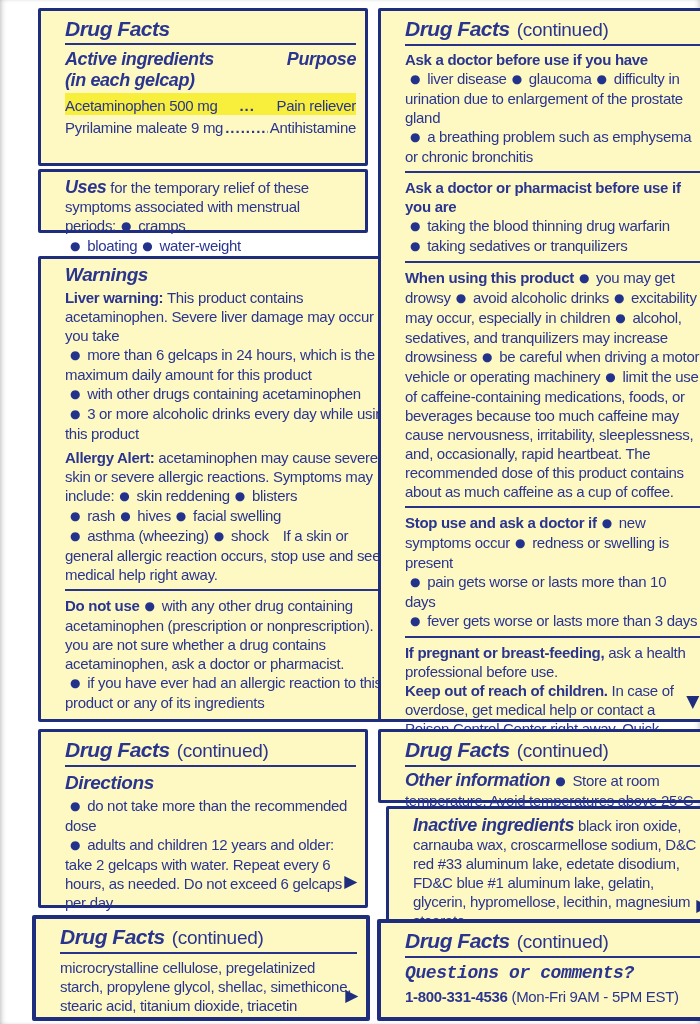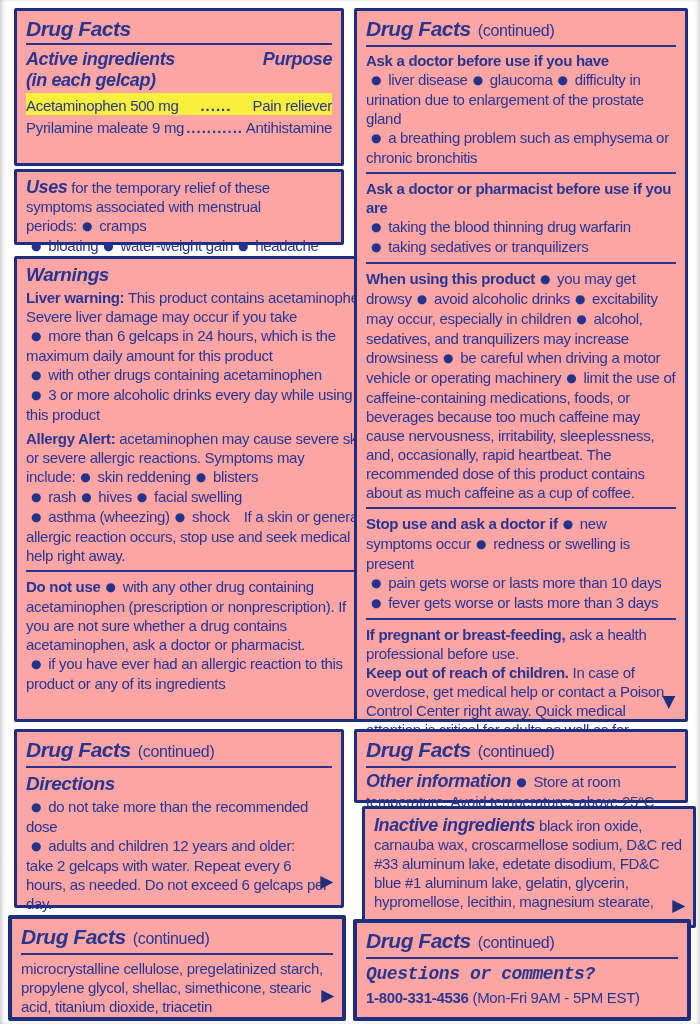--- a/index.html
+++ b/index.html
@@ -1,23 +1,23 @@
 <!DOCTYPE html>
 <html><head>
 <meta charset="utf-8">
 <style>
   html,body{margin:0;padding:0;background:#f4f4f2;}
   .page{position:relative;width:700px;height:1024px;background:#ffffff;
         font-family:"Liberation Sans",sans-serif;color:#2a3590;overflow:hidden;
         box-shadow:inset 4px 0 6px -4px rgba(0,0,0,.35), inset -4px 0 6px -4px rgba(0,0,0,.3);}
   .panel{position:absolute;box-sizing:border-box;border:3px solid #1e2d7e;border-radius:2px;
-         background:#fca5a5;padding:3px 9px 4px 9px;font-size:15px;line-height:19px;letter-spacing:-0.3px;}
+         background:#fef9c3;padding:3px 9px 4px 24px;font-size:15px;line-height:19px;letter-spacing:-0.3px;margin-left:24px;}
   .df-title{font-size:21px;line-height:25px;padding-top:2px;white-space:nowrap;}
   .df-title .bi{font-weight:bold;font-style:italic;letter-spacing:-0.5px;}
-  .df-title .cont{font-size:16px;margin-left:7px;text-align:right;}
+  .df-title .cont{font-size:19px;margin-left:7px;text-align:right;}
   .title-rule{border-bottom:2px solid #273489;margin:2px 0 4px 0;}
   .sec-rule{border-bottom:2px solid #273489;margin:5px 0 5px 0;}
   .p{margin:2px 0 5px 0;}
   .run-b{font-weight:bold;}
   .run-bi{font-weight:bold;font-style:italic;font-size:18px;letter-spacing:-0.4px;}
   .run-r{}
   .hdr-bi{font-weight:bold;font-style:italic;font-size:19px;line-height:23px;letter-spacing:-0.4px;margin:1px 0 2px 0;}
   .bullet{font-family:"DejaVu Sans",sans-serif;color:#23338c;font-size:12px;margin:0 7px 0 5px;vertical-align:1px;}
   .sp{display:inline-block;width:14px;}
   .arrow{font-family:"DejaVu Sans",sans-serif;color:#1e2d7e;}
@@ -25,21 +25,21 @@
   .ar-br{right:8px;bottom:5px;}
   .ing-row{display:flex;align-items:flex-end;height:22px;white-space:nowrap;}
   .ing-row.hl{background:#f8ee3c;gap:20px;}
   .leader{flex:1;overflow:hidden;height:19px;margin:0 2px;}
   .leader::after{content:"......................................................................";letter-spacing:1px;font-weight:bold;}
   .ai-head{display:flex;justify-content:space-between;font-weight:bold;font-style:italic;
            font-size:18px;line-height:21px;letter-spacing:-0.4px;}
   .ai-sub{font-weight:bold;font-style:italic;font-size:18px;line-height:21px;letter-spacing:-0.4px;margin-bottom:2px;}
   
   #box-tl{left:14px;top:8px;width:330px;height:158px;}
-  #box-uses{left:14px;top:169px;width:330px;height:76px;padding-top:4px;}
+  #box-uses{left:14px;top:169px;width:330px;height:64px;padding-top:4px;}
   #box-warn{left:14px;top:256px;width:370px;height:466px;}
   #box-dir{left:14px;top:729px;width:330px;height:179px;}
   #box-micro{left:8px;top:915px;width:338px;height:106px;border-width:4px;}
   #box-r1{left:354px;top:8px;width:334px;height:714px;}
   #box-r2{left:354px;top:729px;width:334px;height:74px;}
   #box-r3{left:362px;top:806px;width:334px;height:122px;padding-top:5px;}
   #box-q{left:353px;top:919px;width:338px;height:102px;border-width:4px;}
 </style>
 </head>
 <body>

